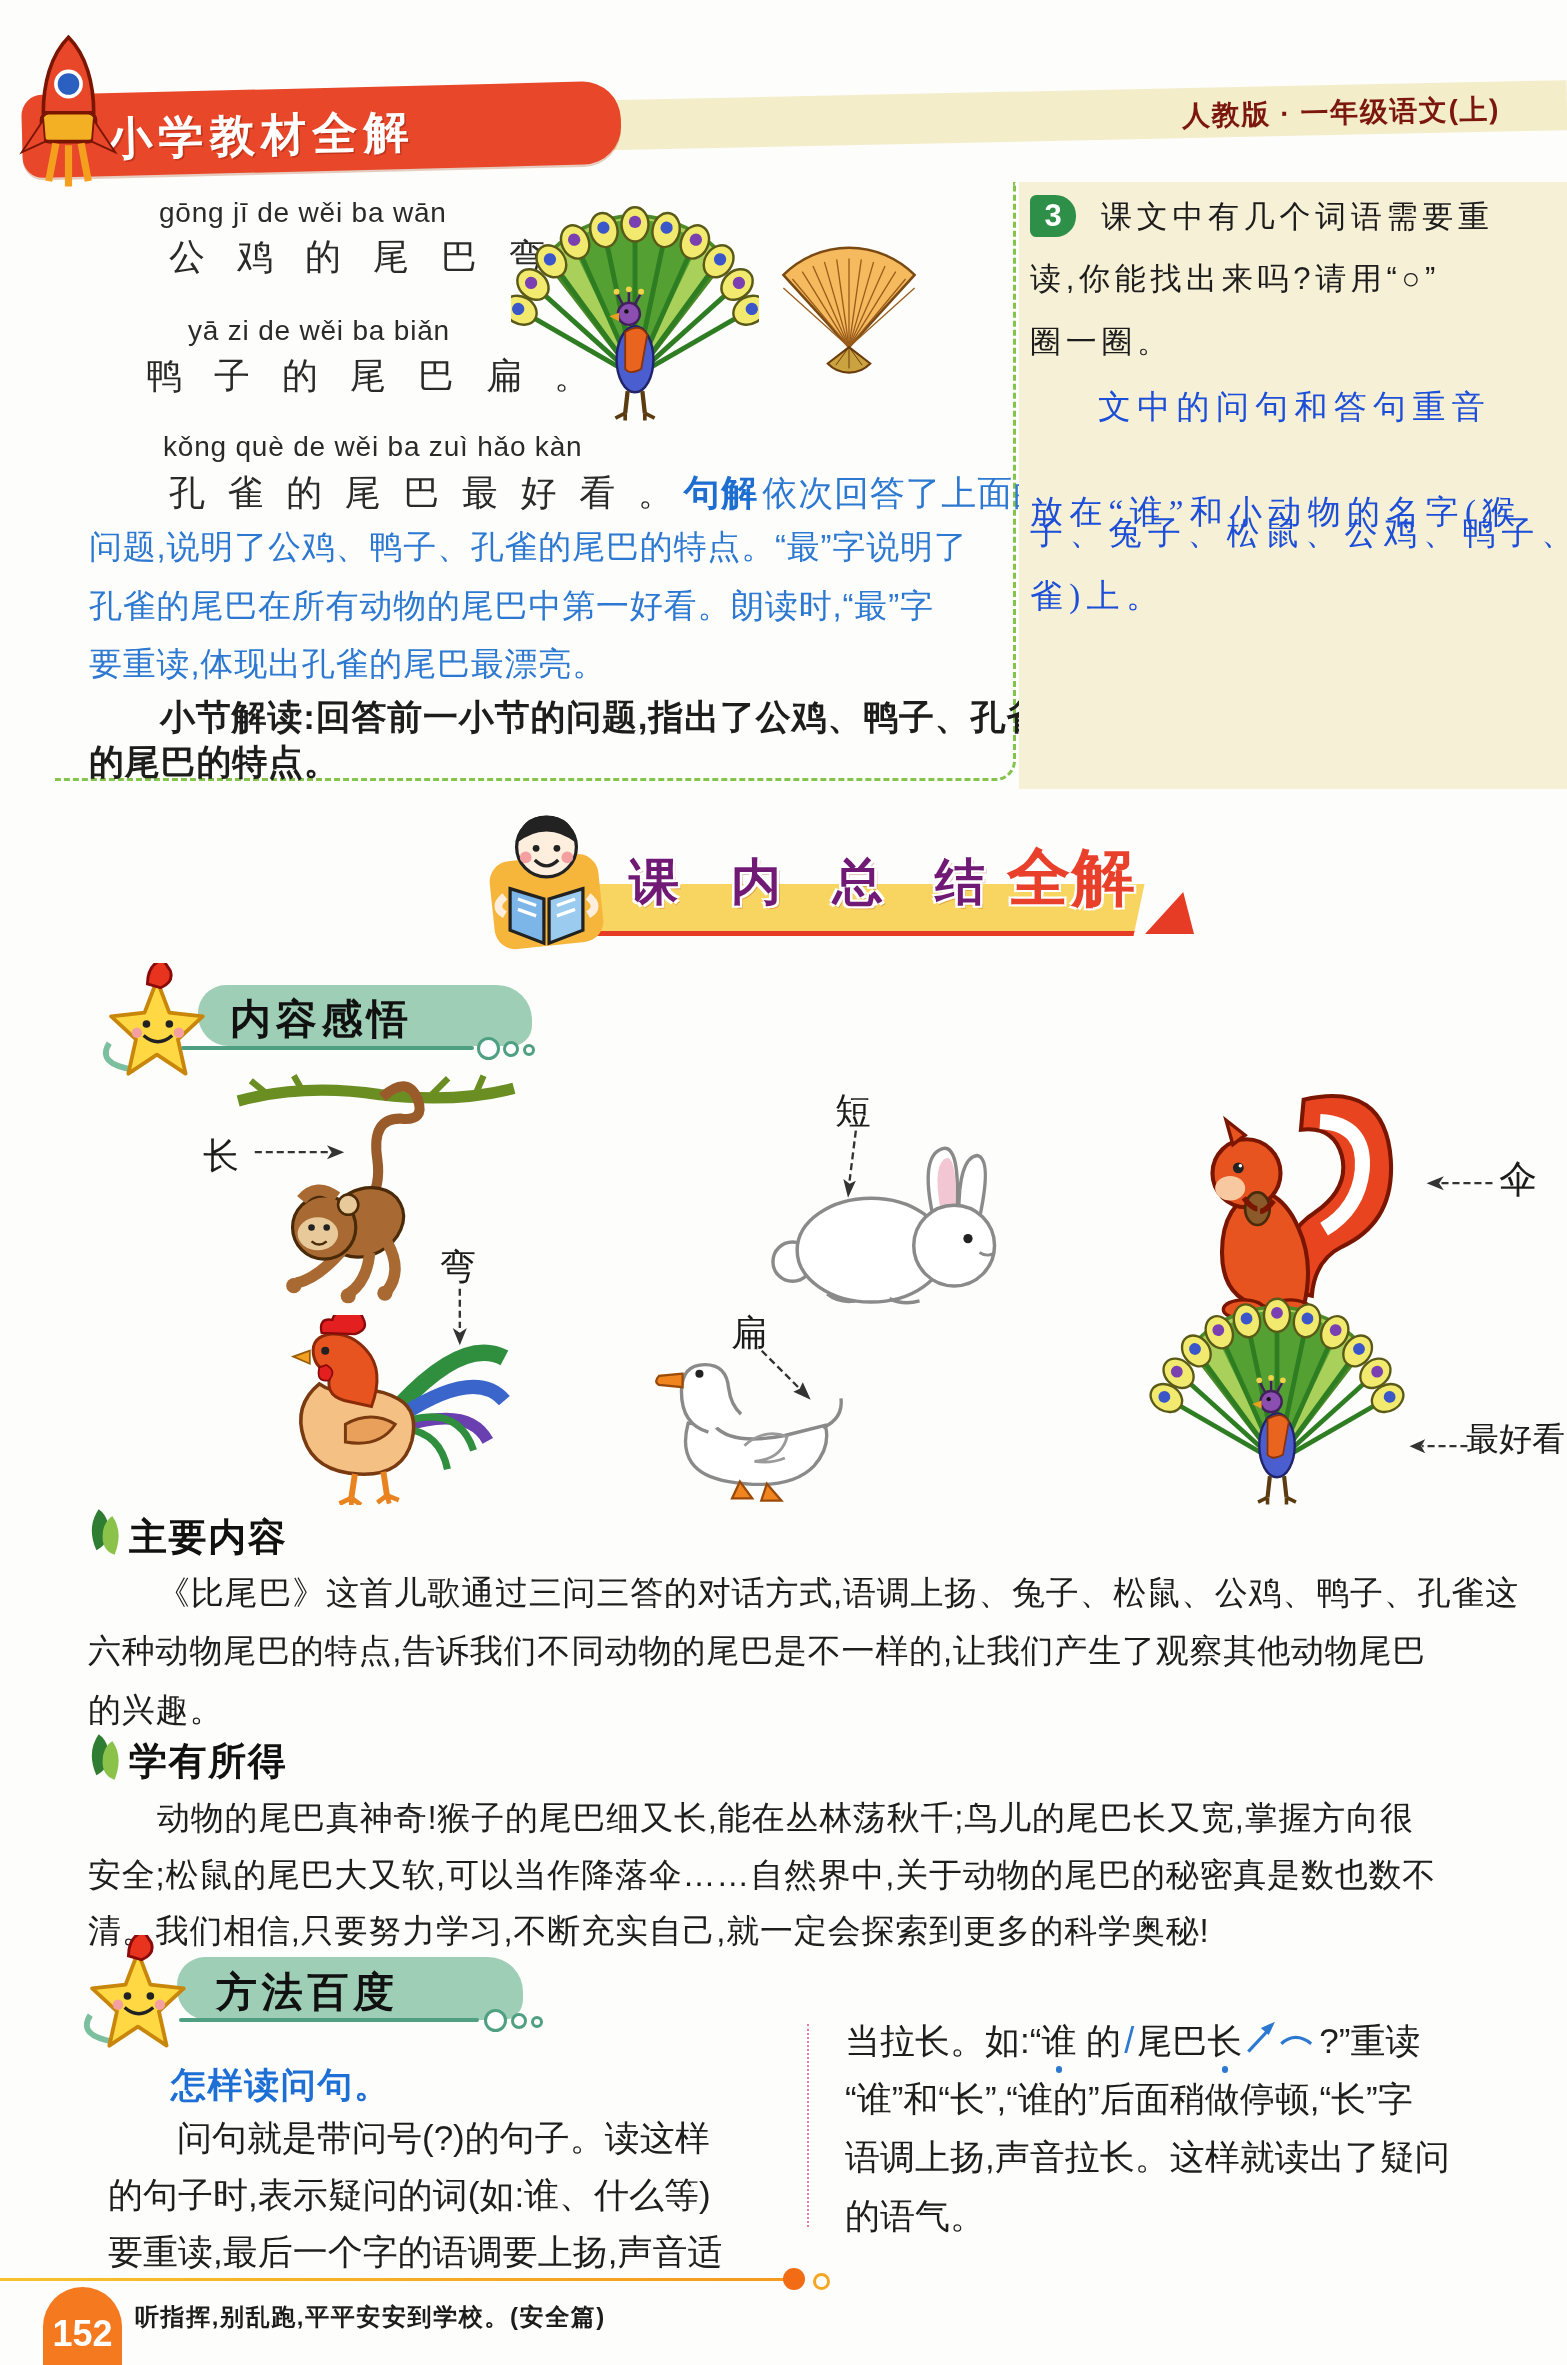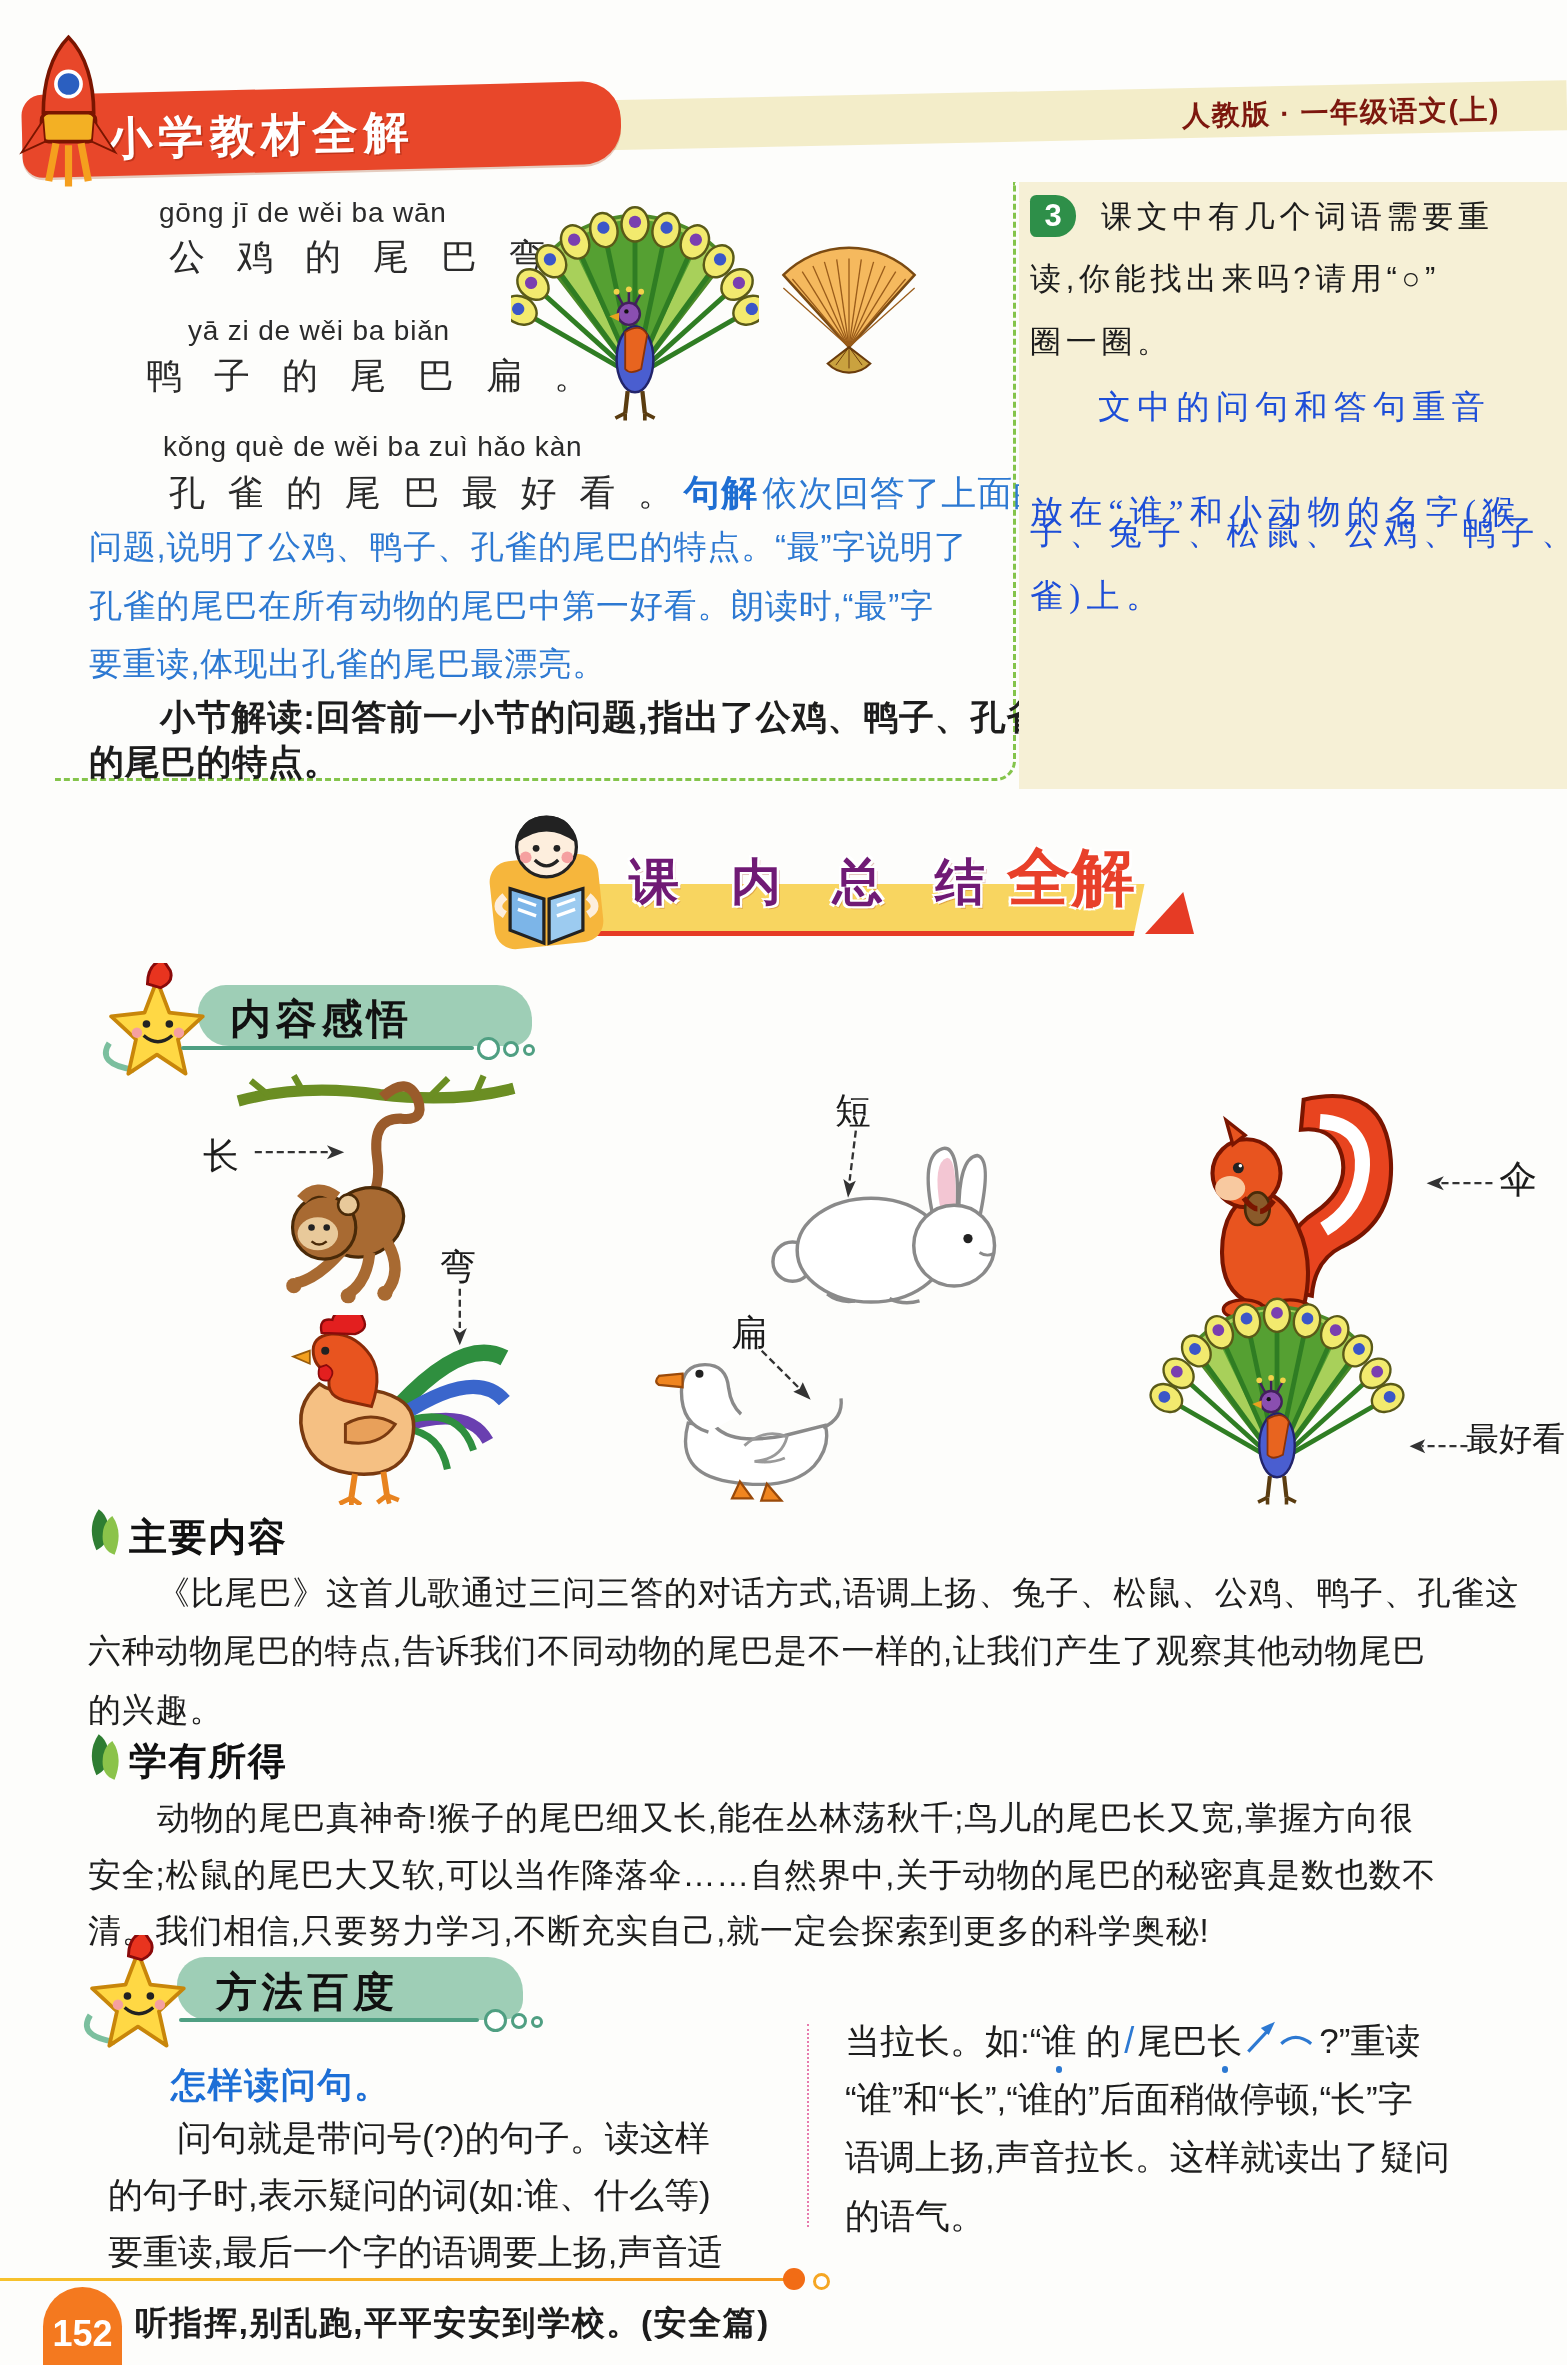--- a/index.html
+++ b/index.html
@@ -48,21 +48,21 @@
   .divider{border-left:2.4px dotted #e77bae;}
   .u-dot{position:relative;}
   .u-dot::after{content:"";position:absolute;left:50%;bottom:-12.6px;width:6.3px;height:6.3px;margin-left:-3.1px;
                 border-radius:50%;background:#2d79d2;}
   .slash{color:#2d79d2;font-size:36px;padding:0 3.1px;}
   
   .fline{background:linear-gradient(90deg,#f7c22c,#f59a1f);height:3.1px;}
   .fdot{background:#f26c15;border-radius:50%;}
   .arch{background:#f4791f;border-radius:41px 41px 0 0;color:#fff;font-weight:bold;
         font-size:36px;text-align:center;}
-  .fnote{font-size:33px;font-weight:bold;color:#1c1c1c;letter-spacing:1.6px;}
+  .fnote{font-size:24px;font-weight:bold;color:#1c1c1c;letter-spacing:1.6px;}
 </style>
 </head>
 <body>
 
 <svg width="0" height="0" style="position:absolute" aria-hidden="true">
   <defs>
     <symbol id="peacock" viewBox="0 0 200 190">
       <path d="M100 152 L26 56 A96 96 0 0 1 174 56 Z" fill="#a8d05a" stroke="#4c8a28" stroke-width="3"></path>
       <path d="M100 152 L48 44 A78 78 0 0 1 152 44 Z" fill="#55a032"></path>
       <g stroke="#2f7d23" stroke-width="4">

